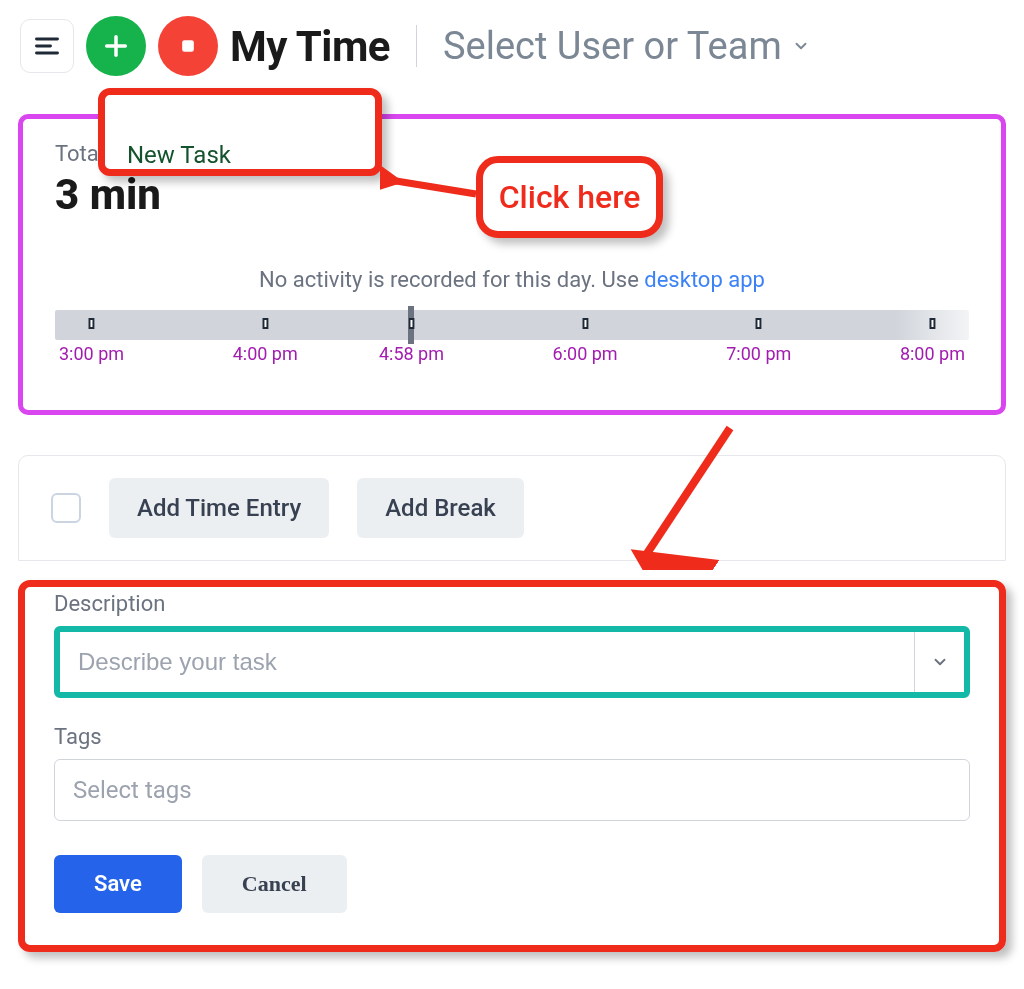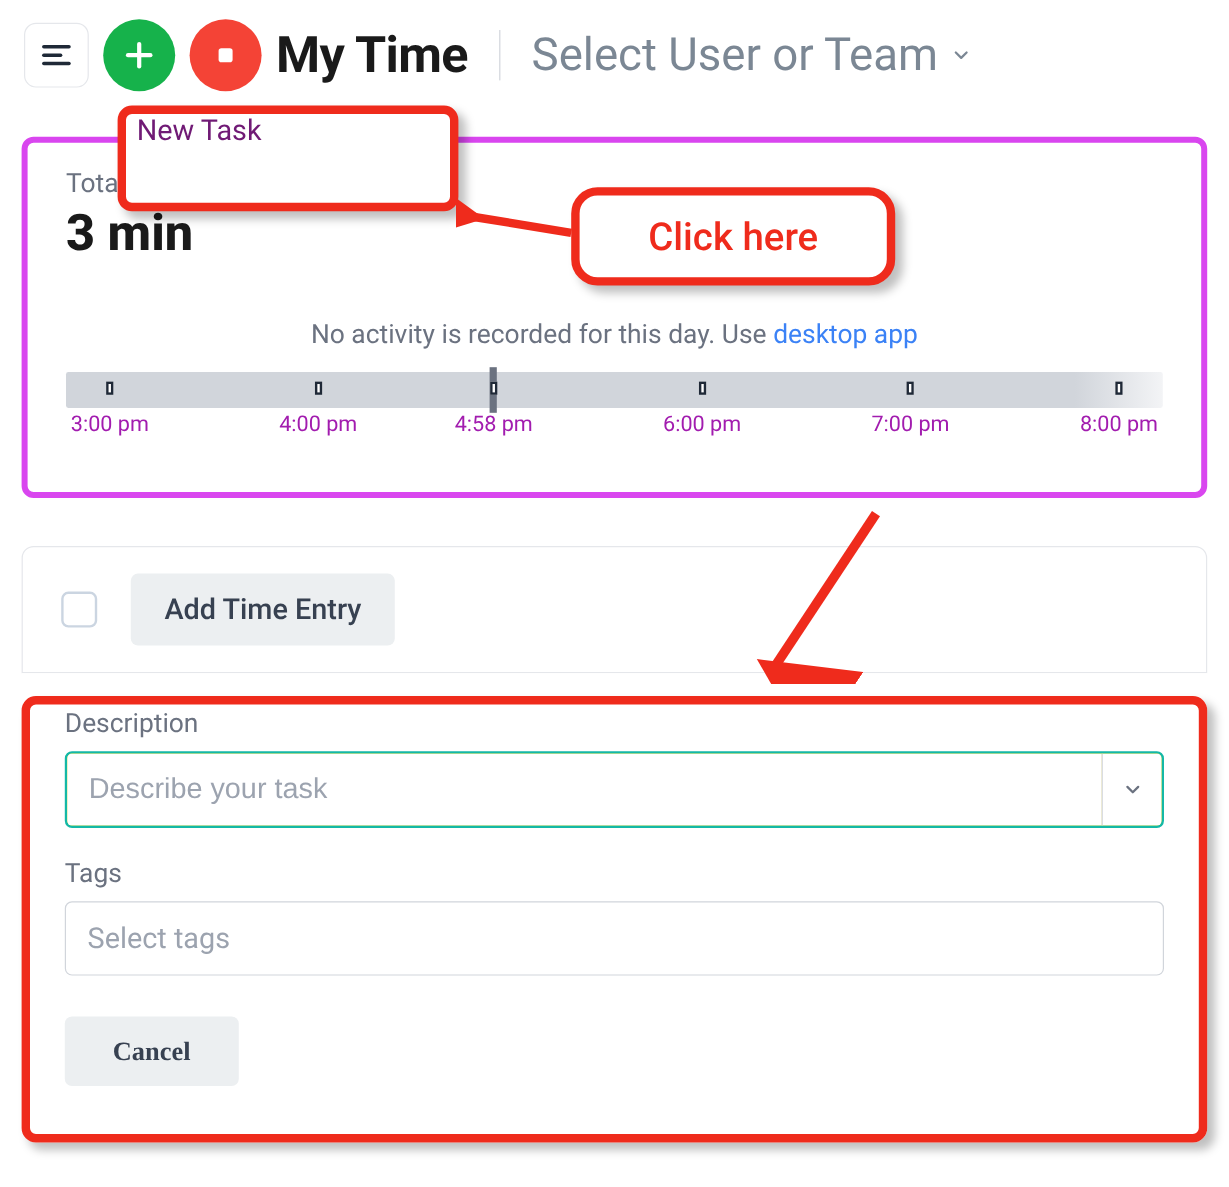--- a/index.html
+++ b/index.html
@@ -129,24 +129,24 @@
     background: #fff;
   }
   .form-label {
     font-size: 22px; color: #6b7280; margin-bottom: 10px; display: block;
   }
   .field-row { display: flex; gap: 40px; margin-top: 26px; }
   .field-col { flex: 1; }
 
   .input-group {
     display: flex;
-    border: 2px solid #14b8a6;
+    border: 6px solid #14b8a6;
     border-radius: 6px;
     overflow: hidden;
-    background: #fde047;
+    background: #b91c1c;
   }
   .input-group input {
     flex: 1; border: none; outline: none;
     font-size: 24px; padding: 16px 18px; color: #374151;
   }
   .input-group input::placeholder { color: #9ca3af; }
   .input-addon {
     width: 50px;
     border-left: 1px solid #d1d5db;
     display: flex; align-items: center; justify-content: center;
@@ -176,26 +176,26 @@
   .hl-box {
     position: absolute;
     border: 7px solid #ef2b1c;
     border-radius: 12px;
     box-shadow: 6px 6px 8px rgba(0,0,0,0.25);
     pointer-events: none;
   }
   .hl-newtask {
     left: 98px; top: 88px; width: 284px; height: 88px;
     background: #fff;
-    display: flex; align-items: flex-start; padding-left: 9px;
-    font-size: 24px; color: #701a75;
+    display: flex; align-items: flex-end; padding-left: 22px;
+    font-size: 24px; color: #14532d;
     pointer-events: auto;
   }
   .hl-callout {
-    left: 476px; top: 156px; width: 270px; height: 82px;
+    left: 476px; top: 156px; width: 187px; height: 82px;
     border-radius: 22px;
     background: #fff;
     display: flex; align-items: center; justify-content: center;
     font-size: 32px; color: #ef2b1c; font-weight: 500;
   }
   .hl-form {
     left: 18px; top: 580px; width: 988px; height: 372px;
     background: transparent;
   }
   .arrow {
@@ -272,20 +272,21 @@
           <div class="tick-label">8:00 pm</div>
         </div>
       </div>
   </div>
   <div style="height:44px"></div>
 </div>
 
 <div class="actions-card">
   <div class="checkbox"></div>
   <div class="pill-btn">Add Time Entry</div>
+  <div class="pill-btn">Add Break</div>
 </div>
 
 <div class="form-area">
   <label class="form-label">Description</label>
   <div class="input-group">
     <input type="text" placeholder="Describe your task" style="">
     <div class="input-addon">
       <svg viewBox="0 0 24 24" fill="none" stroke-width="2.5" stroke-linecap="round" stroke-linejoin="round">
           <polyline points="6 9 12 15 18 9"></polyline>
         </svg>
@@ -295,20 +296,21 @@
   <div class="field-row">
     <div class="field-col">
       <label class="form-label">Tags</label>
       <div class="select-box">
         <span>Select tags</span>
       </div>
     </div>
   </div>
 
   <div class="btn-row">
+    <div class="btn btn-primary">Save</div>
     <div class="btn btn-secondary">Cancel</div>
   </div>
 </div>
 
 <div class="hl-box hl-newtask">
   <span>New Task</span>
 </div>
 <div class="hl-box hl-callout">
   <span>Click here</span>
 </div>

